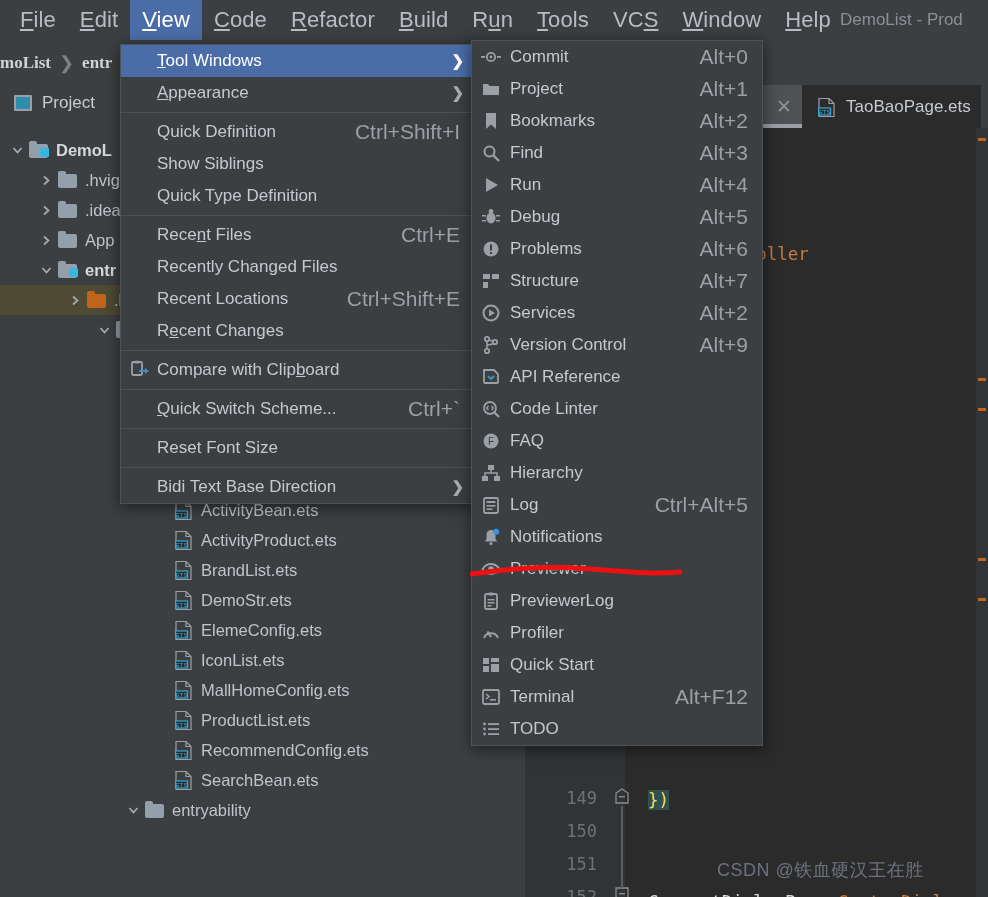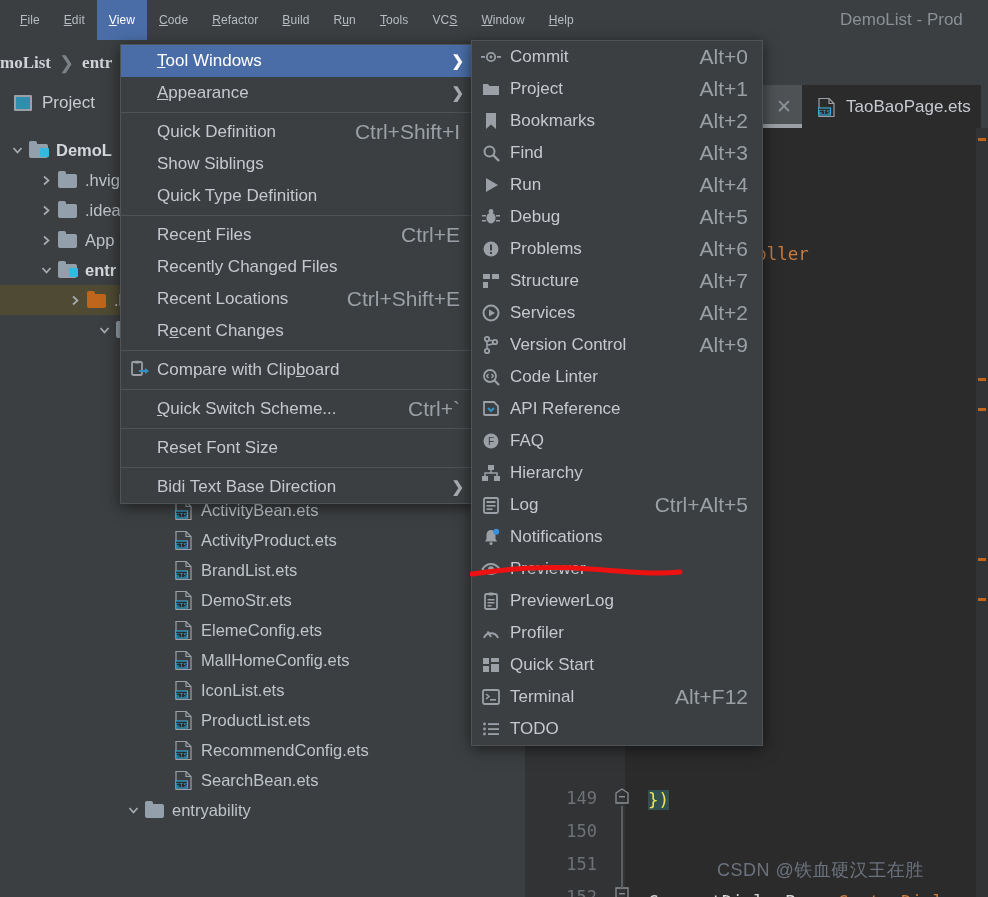--- a/index.html
+++ b/index.html
@@ -22,21 +22,21 @@
     position: absolute; left: 0; top: 0; width: 988px; height: 40px;
     background: #3c3f41;
   }
   .menu-items {
     position: absolute; left: 8px; top: 0; height: 40px;
     display: flex; align-items: center;
   }
   .menu-item {
     height: 40px; padding: 0 12px;
     display: flex; align-items: center;
-    font-size: 12px; color: #b8bdc4;
+    font-size: 22px; color: #b8bdc4;
     letter-spacing: .1px;
     cursor: default;
   }
   .menu-item .mn { text-decoration: underline; }
   .menu-item.active { background: #4a6da7; color: #ffffff; }
   .window-title {
     position: absolute; left: 840px; top: 0; height: 40px;
     display: flex; align-items: center;
     font-size: 17px; color: #8b9096;
     white-space: nowrap;
@@ -470,33 +470,33 @@
         <div class="node" style="padding-left: 151px;">
           <span class="arrow"></span>
           <span class="ic">
             <svg class="ets-icon" viewBox="0 0 17 19">
               <path d="M1 0.5h10l5 5v13H1z" fill="none" stroke="#9aa0a6" stroke-width="1.2"></path>
               <path d="M11 0.5v5h5" fill="none" stroke="#9aa0a6" stroke-width="1.2"></path>
               <rect x="0.5" y="10" width="12" height="7" fill="#2b2b2b" stroke="#35a8d8" stroke-width="1.2"></rect>
               <text x="6.5" y="16" font-size="6.2" font-family="sans-serif" text-anchor="middle" fill="#35a8d8">ETS</text>
             </svg>
           </span>
+          <span class="lbl">IconList.ets</span>
+        </div>
+        <div class="node" style="padding-left: 151px;">
+          <span class="arrow"></span>
+          <span class="ic">
+            <svg class="ets-icon" viewBox="0 0 17 19">
+              <path d="M1 0.5h10l5 5v13H1z" fill="none" stroke="#9aa0a6" stroke-width="1.2"></path>
+              <path d="M11 0.5v5h5" fill="none" stroke="#9aa0a6" stroke-width="1.2"></path>
+              <rect x="0.5" y="10" width="12" height="7" fill="#2b2b2b" stroke="#35a8d8" stroke-width="1.2"></rect>
+              <text x="6.5" y="16" font-size="6.2" font-family="sans-serif" text-anchor="middle" fill="#35a8d8">ETS</text>
+            </svg>
+          </span>
           <span class="lbl">MallHomeConfig.ets</span>
-        </div>
-        <div class="node" style="padding-left: 151px;">
-          <span class="arrow"></span>
-          <span class="ic">
-            <svg class="ets-icon" viewBox="0 0 17 19">
-              <path d="M1 0.5h10l5 5v13H1z" fill="none" stroke="#9aa0a6" stroke-width="1.2"></path>
-              <path d="M11 0.5v5h5" fill="none" stroke="#9aa0a6" stroke-width="1.2"></path>
-              <rect x="0.5" y="10" width="12" height="7" fill="#2b2b2b" stroke="#35a8d8" stroke-width="1.2"></rect>
-              <text x="6.5" y="16" font-size="6.2" font-family="sans-serif" text-anchor="middle" fill="#35a8d8">ETS</text>
-            </svg>
-          </span>
-          <span class="lbl">IconList.ets</span>
         </div>
         <div class="node" style="padding-left: 151px;">
           <span class="arrow"></span>
           <span class="ic">
             <svg class="ets-icon" viewBox="0 0 17 19">
               <path d="M1 0.5h10l5 5v13H1z" fill="none" stroke="#9aa0a6" stroke-width="1.2"></path>
               <path d="M11 0.5v5h5" fill="none" stroke="#9aa0a6" stroke-width="1.2"></path>
               <rect x="0.5" y="10" width="12" height="7" fill="#2b2b2b" stroke="#35a8d8" stroke-width="1.2"></rect>
               <text x="6.5" y="16" font-size="6.2" font-family="sans-serif" text-anchor="middle" fill="#35a8d8">ETS</text>
             </svg>
@@ -743,32 +743,32 @@
             <circle cx="6" cy="4" r="2.2" fill="none" stroke="#9aa0a6" stroke-width="1.8"></circle>
             <circle cx="14" cy="7" r="2.2" fill="none" stroke="#9aa0a6" stroke-width="1.8"></circle>
             <circle cx="6" cy="16" r="2.2" fill="none" stroke="#9aa0a6" stroke-width="1.8"></circle>
             <path d="M6 6.2v7.6M7.8 5.2c3 0 4.3 1 4.5 1.8M6 10c3.5 0 6-1 6-2" stroke="#9aa0a6" stroke-width="1.6" fill="none"></path>
           </svg></span>
         <span class="txt">Version Control</span>
         <span class="accel">Alt+9</span>
       </div>
       <div class="mrow">
         <span class="micon"><svg width="20" height="20" viewBox="0 0 20 20">
+            <path d="M3 3h10l4 4v8a1 1 0 0 1-1 1H4a1 1 0 0 1-1-1z" fill="none" stroke="#9aa0a6" stroke-width="1.8"></path>
+            <path d="M7 9l3 3 3-3" stroke="#3592c4" stroke-width="2" fill="none"></path>
+          </svg></span>
+        <span class="txt">API Reference</span>
+      </div>
+      <div class="mrow">
+        <span class="micon"><svg width="20" height="20" viewBox="0 0 20 20">
             <circle cx="9" cy="9" r="6" fill="none" stroke="#9aa0a6" stroke-width="1.8"></circle>
             <line x1="13.2" y1="13.2" x2="18" y2="18" stroke="#9aa0a6" stroke-width="2.2"></line>
             <path d="M7.5 7l-1.8 2 1.8 2M10.5 7l1.8 2-1.8 2" stroke="#9aa0a6" stroke-width="1.4" fill="none"></path>
           </svg></span>
         <span class="txt">Code Linter</span>
-      </div>
-      <div class="mrow">
-        <span class="micon"><svg width="20" height="20" viewBox="0 0 20 20">
-            <path d="M3 3h10l4 4v8a1 1 0 0 1-1 1H4a1 1 0 0 1-1-1z" fill="none" stroke="#9aa0a6" stroke-width="1.8"></path>
-            <path d="M7 9l3 3 3-3" stroke="#3592c4" stroke-width="2" fill="none"></path>
-          </svg></span>
-        <span class="txt">API Reference</span>
       </div>
       <div class="mrow">
         <span class="micon"><svg width="20" height="20" viewBox="0 0 20 20">
             <circle cx="10" cy="10" r="7.5" fill="#9aa0a6"></circle>
             <text x="10" y="14" font-size="10" font-family="sans-serif" text-anchor="middle" fill="#3c3f41">F</text>
           </svg></span>
         <span class="txt">FAQ</span>
       </div>
       <div class="mrow">
         <span class="micon"><svg width="20" height="20" viewBox="0 0 20 20">

